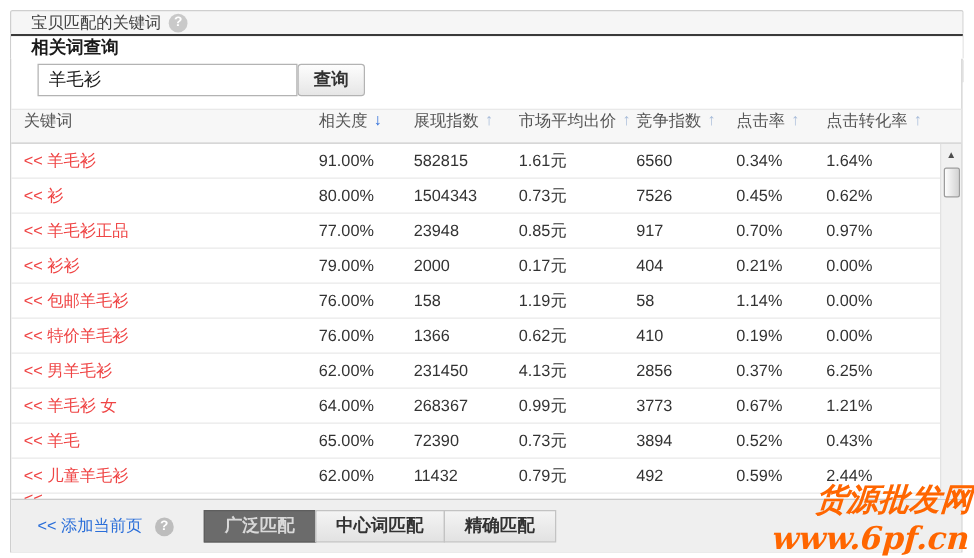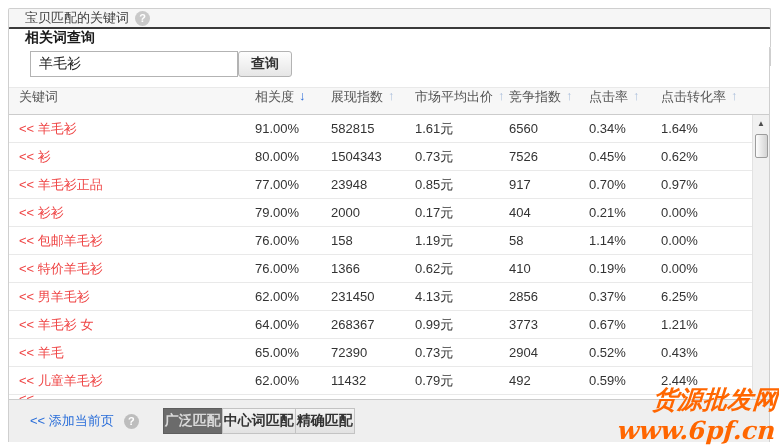--- a/index.html
+++ b/index.html
@@ -63,21 +63,21 @@
     background:linear-gradient(to right,#fdfdfd,#d3d3d3);
     border:1px solid #9c9c9c; border-radius:2px; cursor:grab; }
 
   
   .footer { height:43px; background:#efefef; border-top:1px solid #cccccc;
     display:flex; align-items:center; padding-left:21px; }
   .add-page-link { font-size:13px; color:#2a6ed9; text-decoration:none;
     cursor:pointer; white-space:nowrap; }
   .footer .help-icon { margin-left:10px; background:#bdbdbd; }
   .match-group { display:flex; margin-left:24px; }
-  .match-btn { height:26px; padding:0 1px; font-size:14px; font-weight:bold;
+  .match-btn { height:26px; padding:0 16px; font-size:14px; font-weight:bold;
     color:#333; background:linear-gradient(#f4f4f4,#e2e2e2);
     border:1px solid #c3c3c3; margin-right:-1px; cursor:pointer; font-family:inherit; }
   .match-btn.active { background:#6b6b6b; color:#d9d9d9; border-color:#5e5e5e; }
 
   
   .watermark { position:absolute; right:2px; bottom:0; text-align:right;
     font-family:"DejaVu Serif",serif; font-style:italic; font-weight:bold;
     line-height:31px; font-size:25px; pointer-events:none; z-index:9;
     transform:skewX(-4deg); }
 </style>
@@ -212,21 +212,21 @@
           <div class="td c-pri">0.99元</div>
           <div class="td c-comp">3773</div>
           <div class="td c-ctr">0.67%</div>
           <div class="td c-cvr">1.21%</div>
         </div>
             <div class="trow grid">
           <div class="td kw"><a class="kwlink">&lt;&lt; 羊毛</a></div>
           <div class="td c-rel">65.00%</div>
           <div class="td c-imp">72390</div>
           <div class="td c-pri">0.73元</div>
-          <div class="td c-comp">2904</div>
+          <div class="td c-comp">3894</div>
           <div class="td c-ctr">0.52%</div>
           <div class="td c-cvr">0.43%</div>
         </div>
             <div class="trow grid">
           <div class="td kw"><a class="kwlink">&lt;&lt; 儿童羊毛衫</a></div>
           <div class="td c-rel">62.00%</div>
           <div class="td c-imp">11432</div>
           <div class="td c-pri">0.79元</div>
           <div class="td c-comp">492</div>
           <div class="td c-ctr">0.59%</div>

